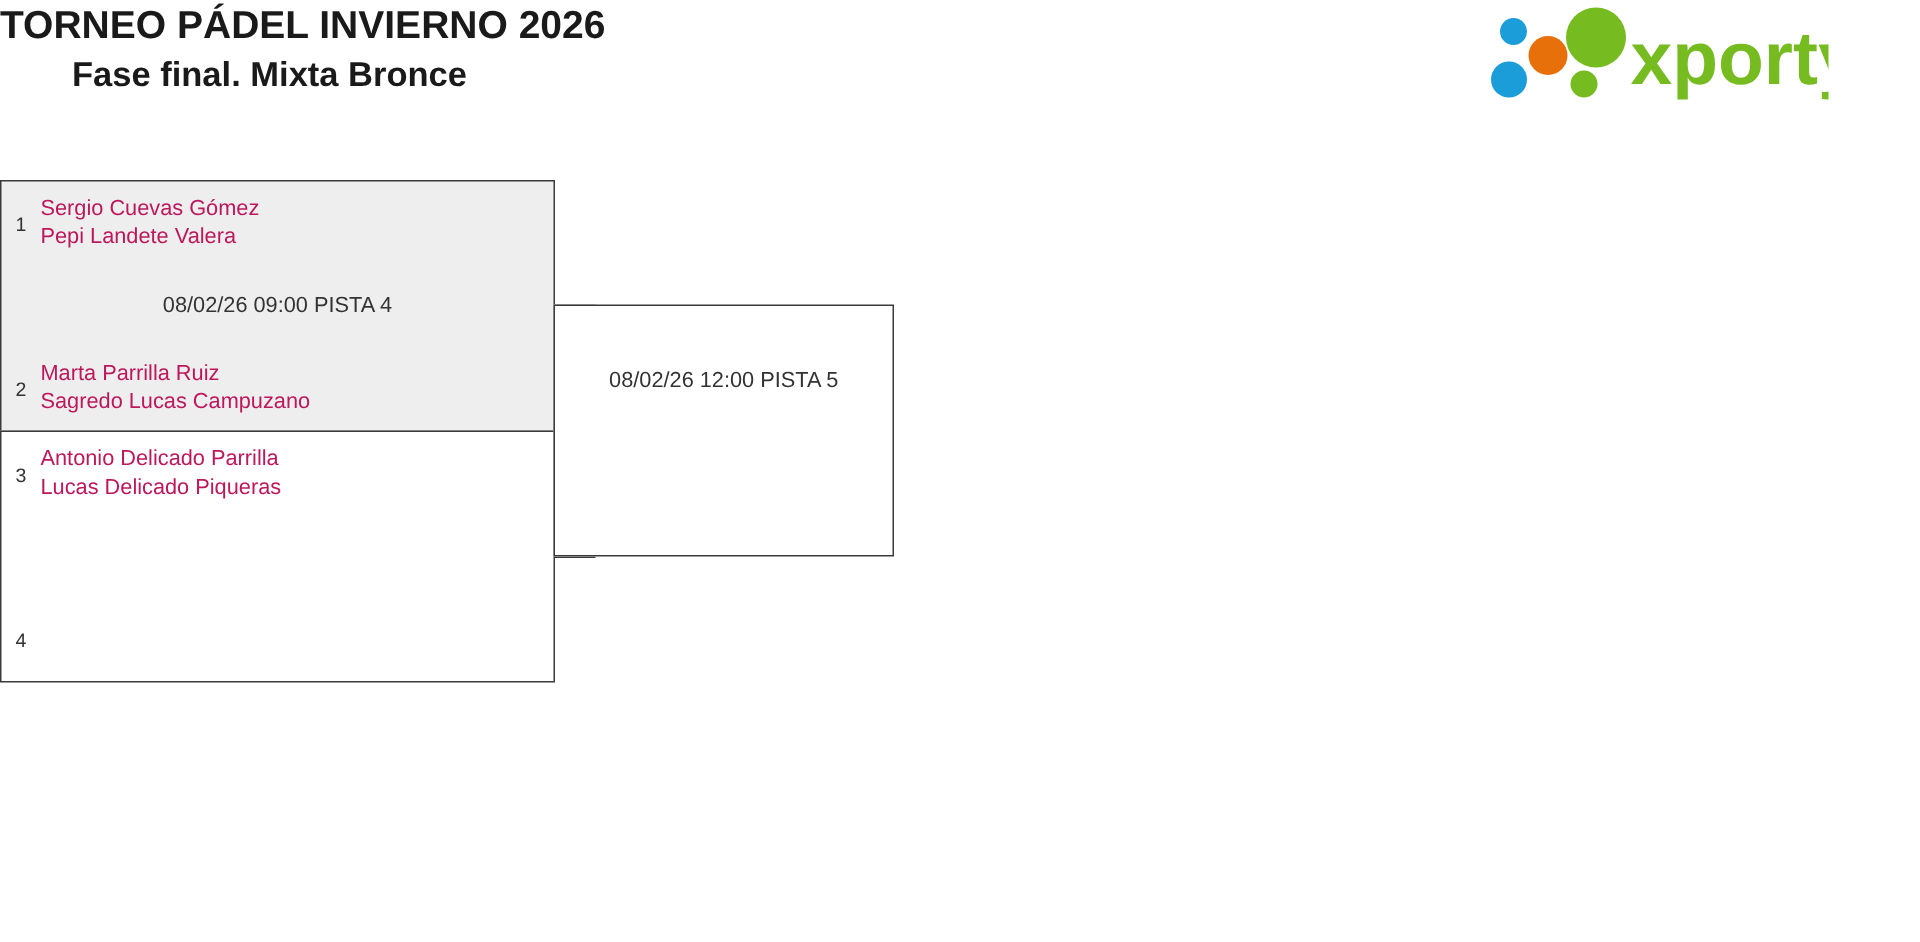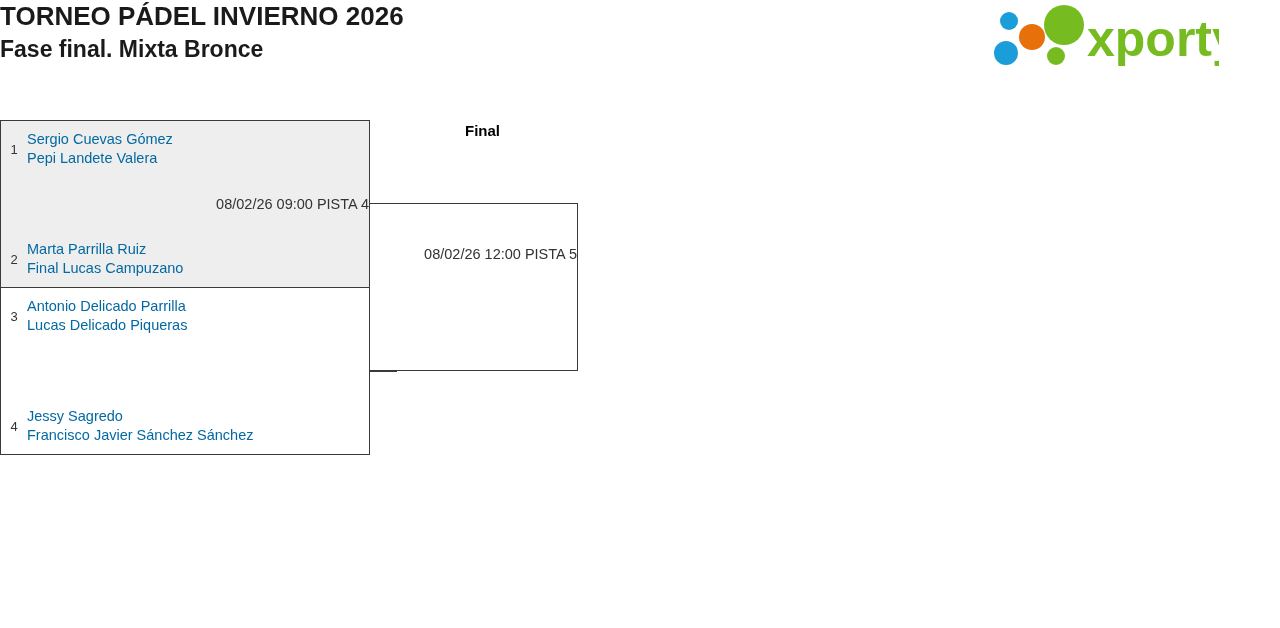--- a/index.html
+++ b/index.html
@@ -31,20 +31,21 @@
     line-height: 33px;
     color: #1a1a1a;
     white-space: nowrap;
   }
   .title-sub {
     font-size: 23px;
     font-weight: bold;
     line-height: 32px;
     color: #1a1a1a;
     white-space: nowrap;
+    margin-left: 48px;
   }
 
   
   .logo {
     position: absolute;
     right: 7px;
     top: 4px;
     width: 225px;
     height: 66px;
   }
@@ -71,21 +72,21 @@
   
   .match {
     position: absolute;
     border: 1px solid #3a3a3a;
     background: #ffffff;
   }
   .match.highlight { background: #eeeeee; }
 
   .match.sf1 { left: 0px;   top: 30px;  width: 370px; height: 168px; }
   .match.sf2 { left: 0px;   top: 197px; width: 370px; height: 168px; }
-  .match.fin { left: 369px; top: 113px; width: 209px; height: 168px; }
+  .match.fin { left: 369px; top: 113px; width: 227px; height: 168px; }
 
   .team {
     position: absolute;
     left: 0;
     display: flex;
     align-items: center;
     height: 40px;
   }
   .team.top    { top: 8px; }
   .team.bottom { bottom: 8px; }
@@ -94,31 +95,31 @@
     width: 26px;
     flex: 0 0 26px;
     text-align: center;
     font-size: 13px;
     color: #333333;
     line-height: 1;
   }
   .names {
     font-size: 14.5px;
     line-height: 19px;
-    color: #0369a1;
+    color: #be185d;
     white-space: nowrap;
   }
 
   .schedule {
     position: absolute;
     left: 0;
     right: 0;
     top: 50%;
     transform: translateY(-50%);
-    text-align: right;
+    text-align: center;
     font-size: 14.5px;
     color: #333333;
     white-space: nowrap;
   }
   .match.fin .schedule {
     top: 42px;
     transform: none;
   }
 
   
@@ -150,61 +151,56 @@
       <circle cx="62" cy="52" r="9" fill="#76bc21"></circle>
 
       <text x="93" y="52" font-family="Liberation Sans, sans-serif" font-size="50" font-weight="bold" fill="#76bc21">xporty</text>
     </svg>
   </div>
 </div>
 
 <div class="bracket">
 
   <div class="round-label semis">Semifinales</div>
-  <div class="round-label final">Final</div>
 
   <div class="connector c1"></div>
   <div class="connector c2"></div>
 
   <div class="match sf1 highlight">
     <div class="team top">
       <div class="seed">1</div>
       <div class="names">
         <div>Sergio Cuevas Gómez</div>
         <div>Pepi Landete Valera</div>
       </div>
     </div>
 
     <div class="schedule">08/02/26 09:00 PISTA 4</div>
 
     <div class="team bottom">
       <div class="seed">2</div>
       <div class="names">
         <div>Marta Parrilla Ruiz</div>
-        <div>Final Lucas Campuzano</div>
+        <div>Sagredo Lucas Campuzano</div>
       </div>
     </div>
   </div>
 
   <div class="match sf2">
     <div class="team top">
       <div class="seed">3</div>
       <div class="names">
         <div>Antonio Delicado Parrilla</div>
         <div>Lucas Delicado Piqueras</div>
       </div>
     </div>
 
 
     <div class="team bottom">
       <div class="seed">4</div>
-      <div class="names">
-        <div>Jessy Sagredo</div>
-        <div>Francisco Javier Sánchez Sánchez</div>
-      </div>
     </div>
   </div>
 
   <div class="match fin">
     <div class="team top">
       <div class="seed"></div>
       <div class="names">
         <div></div>
         <div></div>
       </div>

